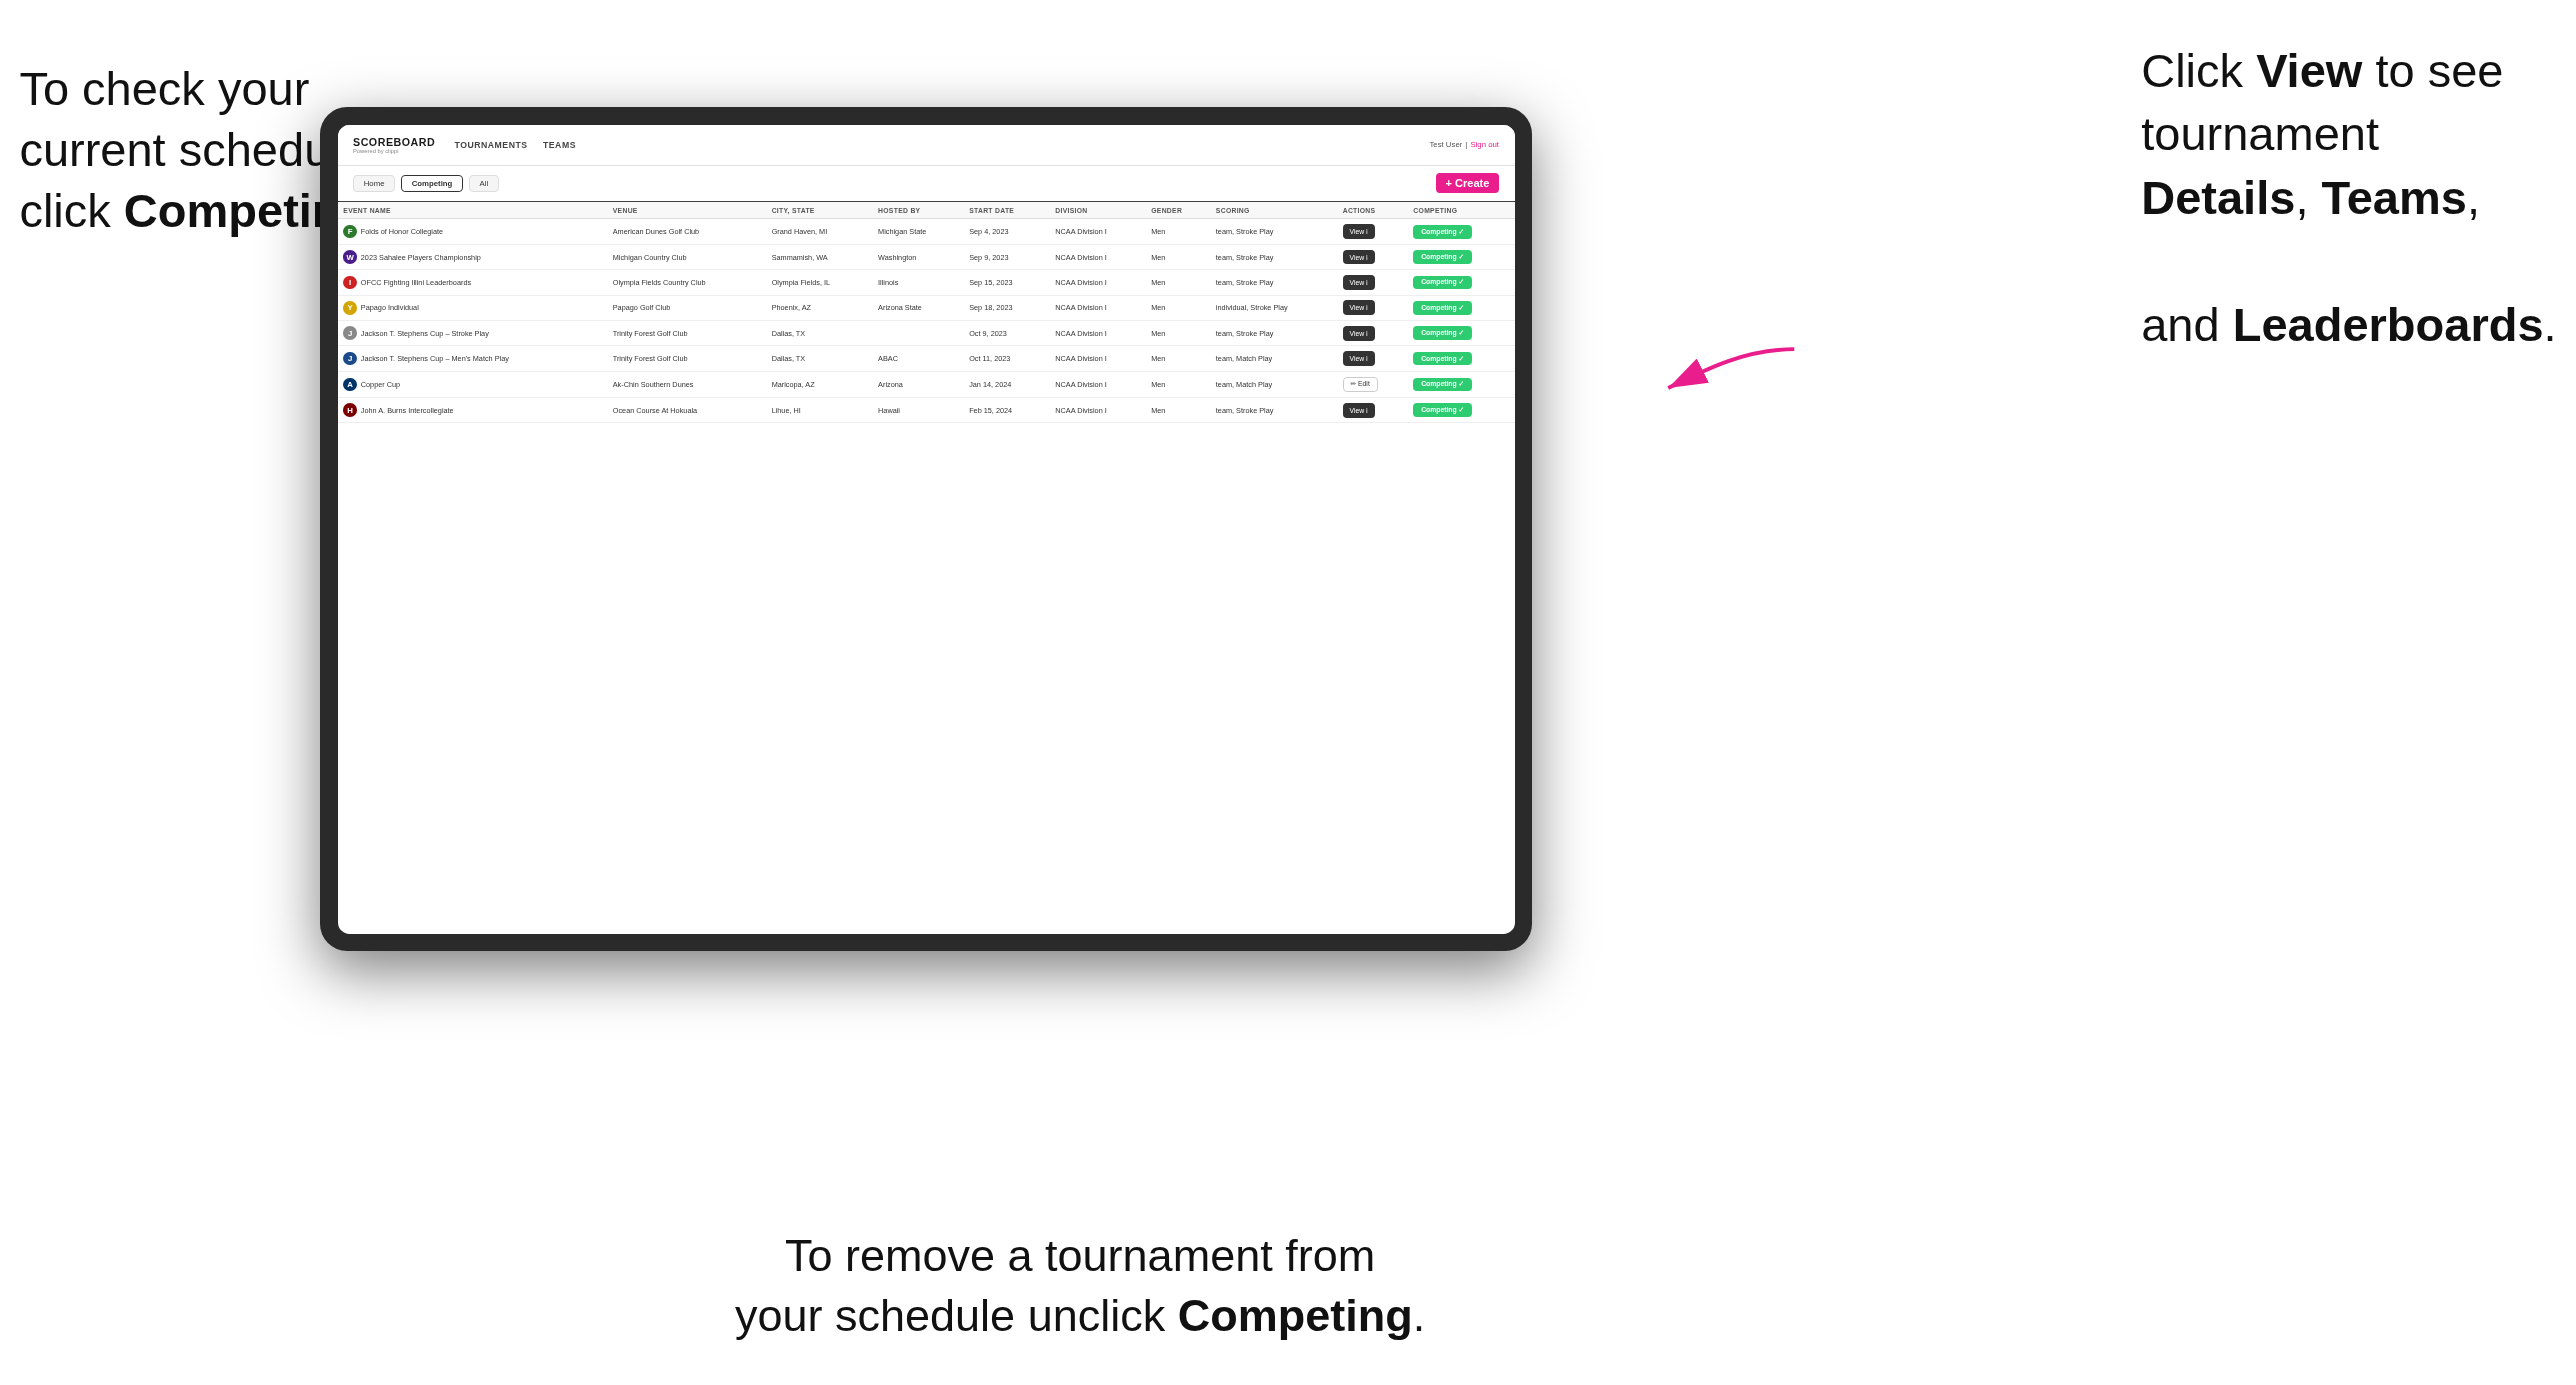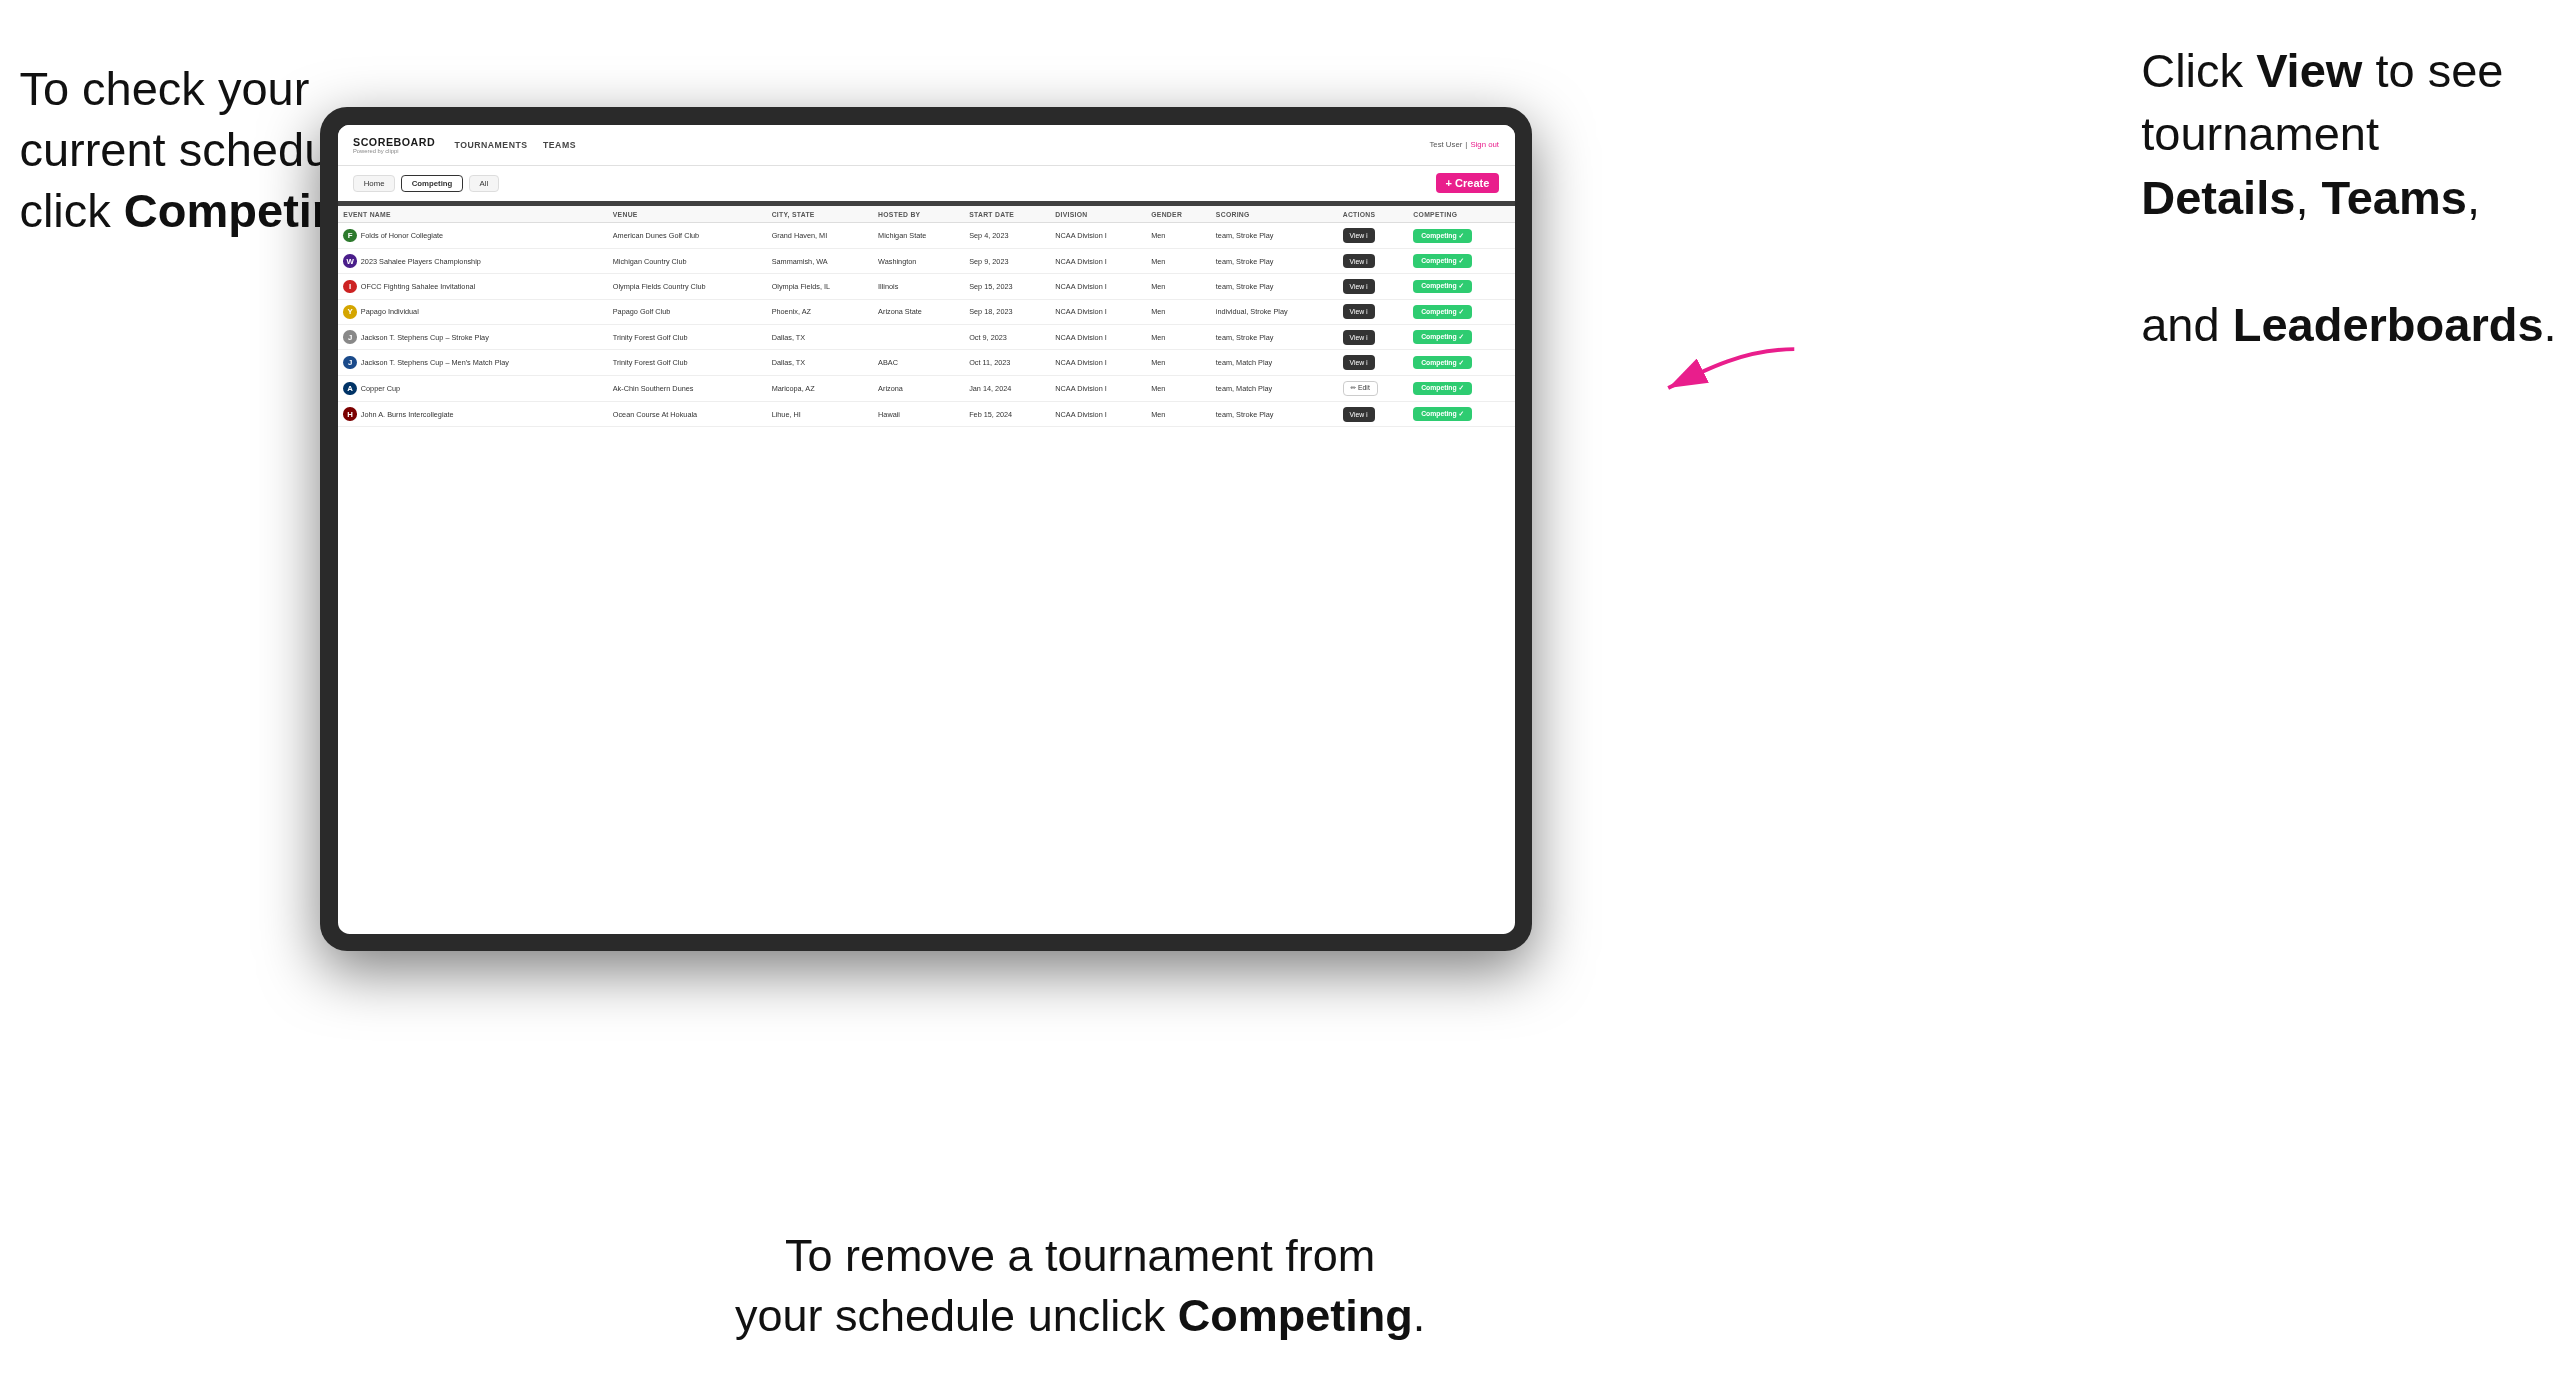--- a/index.html
+++ b/index.html
@@ -120,21 +120,21 @@
       font-size: 7.8px;
       color: #555;
     }
 
     
     .filter-bar {
       display: flex;
       align-items: center;
       padding: 7.8px 15.5px;
       gap: 5.8px;
-      border-bottom: 5px solid #404040;
+      border-bottom: 1px solid #404040;
     }
 
     .filter-tab {
       padding: 2.9px 9.7px;
       border-radius: 3.9px;
       font-size: 7.8px;
       cursor: pointer;
       border: 1px solid #ddd;
       background: #f5f5f5;
       color: #333;
@@ -398,21 +398,21 @@
               <td>NCAA Division I</td>
               <td>Men</td>
               <td>team, Stroke Play</td>
               <td class="actions-cell"><button class="view-btn">View ℹ</button></td>
               <td><button class="competing-btn">Competing ✓</button></td>
             </tr>
             <tr>
               <td>
     <div class="event-name">
       <span class="team-logo logo-red">I</span>
-      <span>OFCC Fighting Sahalee Invitational</span>
+      <span>OFCC Fighting Illini Leaderboards</span>
     </div>
   </td>
               <td>Olympia Fields Country Club</td>
               <td>Olympia Fields, IL</td>
               <td>Illinois</td>
               <td>Sep 15, 2023</td>
               <td>NCAA Division I</td>
               <td>Men</td>
               <td>team, Stroke Play</td>
               <td class="actions-cell"><button class="view-btn">View ℹ</button></td>

